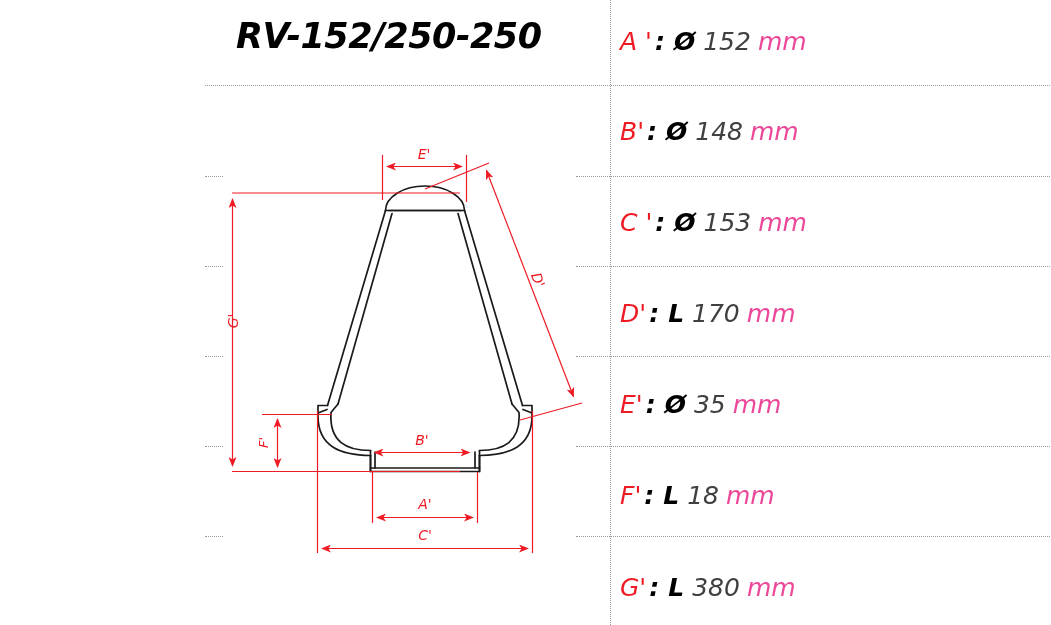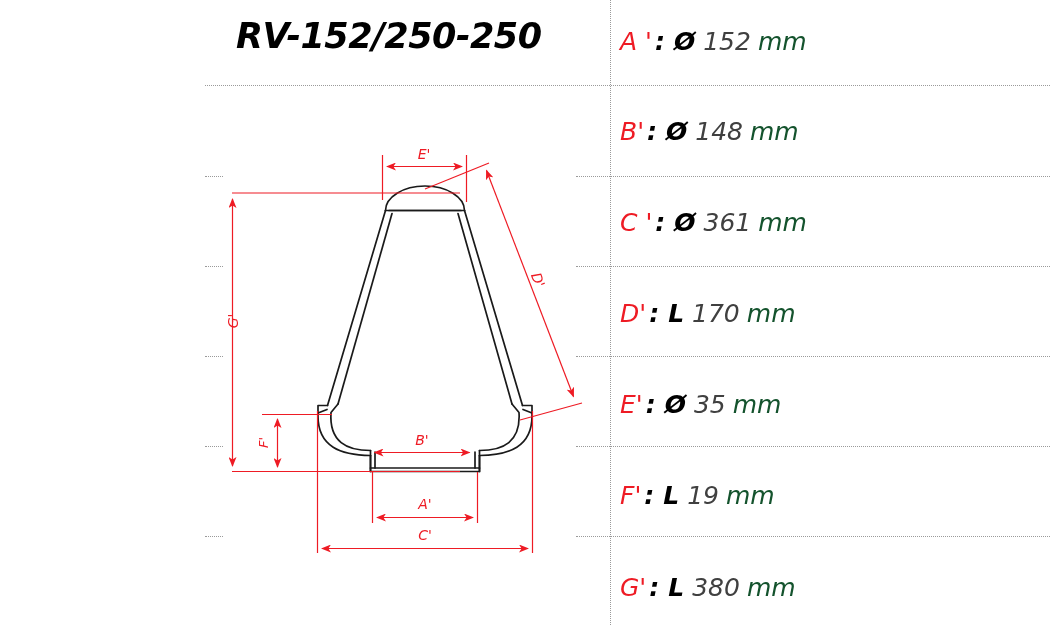--- a/index.html
+++ b/index.html
@@ -61,21 +61,21 @@
     font-weight:bold;
     font-style:italic;
     margin-right:8px;
   }
   .spec-val{
     color:#404040;
     font-style:italic;
     font-weight:normal;
   }
   .spec-unit{
-    color:#14532d;
+    color:#ec4899;
     font-style:italic;
     font-weight:normal;
     margin-left:7px;
   }
 
   svg{display:block;}
   .draw{position:absolute;left:0;top:0;}
 </style>
 </head>
 <body>
@@ -254,42 +254,42 @@
         <span class="spec-key">B'</span>
         <span class="spec-sep">:</span>
         <span class="spec-sym">Ø</span>
         <span class="spec-val">148</span>
         <span class="spec-unit">mm</span>
       </div>
       <div class="spec-row" style="top: 205px;">
         <span class="spec-key">C '</span>
         <span class="spec-sep">:</span>
         <span class="spec-sym">Ø</span>
-        <span class="spec-val">361</span>
+        <span class="spec-val">153</span>
         <span class="spec-unit">mm</span>
       </div>
       <div class="spec-row" style="top: 296px;">
         <span class="spec-key">D'</span>
         <span class="spec-sep">:</span>
         <span class="spec-sym">L</span>
         <span class="spec-val">170</span>
         <span class="spec-unit">mm</span>
       </div>
       <div class="spec-row" style="top: 387px;">
         <span class="spec-key">E'</span>
         <span class="spec-sep">:</span>
         <span class="spec-sym">Ø</span>
         <span class="spec-val">35</span>
         <span class="spec-unit">mm</span>
       </div>
       <div class="spec-row" style="top: 478px;">
         <span class="spec-key">F'</span>
         <span class="spec-sep">:</span>
         <span class="spec-sym">L</span>
-        <span class="spec-val">19</span>
+        <span class="spec-val">18</span>
         <span class="spec-unit">mm</span>
       </div>
       <div class="spec-row" style="top: 570px;">
         <span class="spec-key">G'</span>
         <span class="spec-sep">:</span>
         <span class="spec-sym">L</span>
         <span class="spec-val">380</span>
         <span class="spec-unit">mm</span>
       </div>
     </div>

